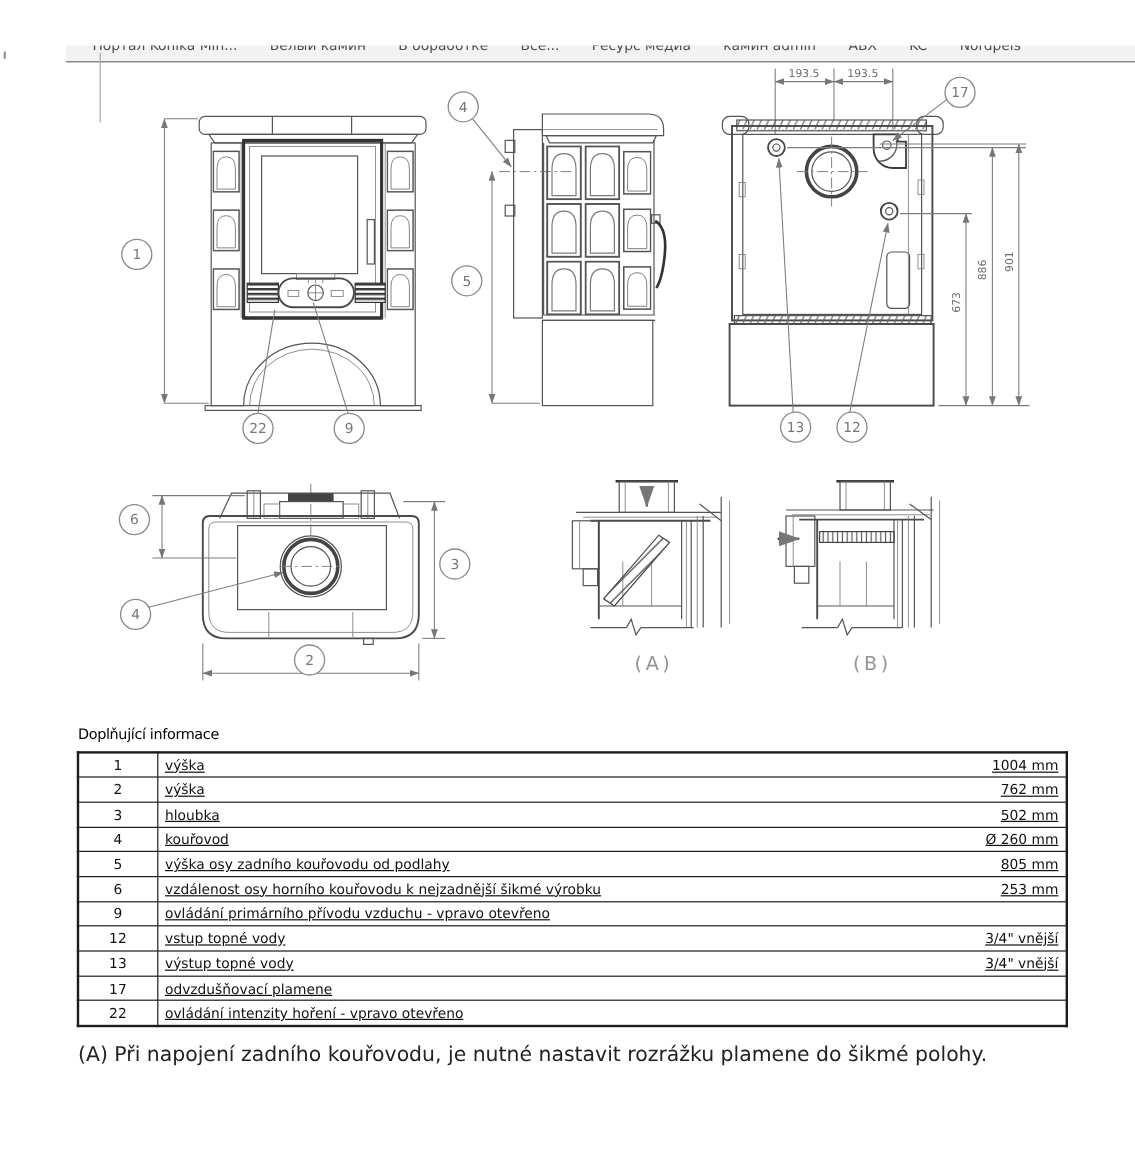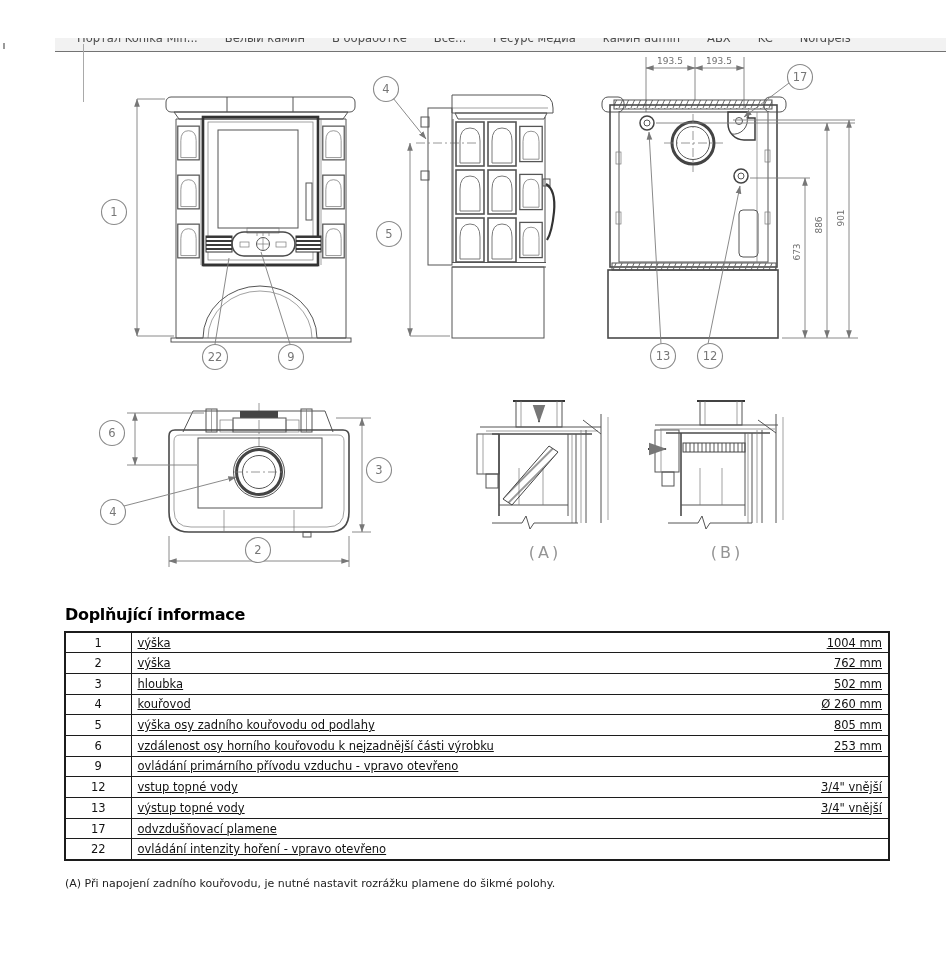--- a/index.html
+++ b/index.html
@@ -23,28 +23,28 @@
   .thin { stroke: #7a7a7a; fill: none; stroke-width: 0.7; }
   .dim  { stroke: #7d7d7d; fill: none; stroke-width: 0.9; }
   .cl   { stroke: #7d7d7d; fill: none; stroke-width: 0.8; stroke-dasharray: 9 3 2 3; }
   .dimtxt { fill: #6e6e6e; font-size: 9px; font-family: "DejaVu Sans", sans-serif; }
   .callout circle { stroke: #8a8a8a; fill: #fff; stroke-width: 1.1; }
   .callout text { fill: #777; font-size: 11.5px; text-anchor: middle; font-family: "DejaVu Sans", sans-serif; }
   .seclbl { fill: #949494; font-size: 16px; letter-spacing: 3px; text-anchor: middle; }
 
   
   .info { position: absolute; left: 64px; top: 605px; width: 826px; color: #111; }
-  .info h2 { font-size: 16px; font-weight: 700; letter-spacing: -0.3px; margin: 0 0 7px 1px; color: #000; }
+  .info h2 { font-size: 12px; font-weight: 400; letter-spacing: -0.3px; margin: 0 0 7px 1px; color: #000; }
   table.spec { width: 100%; border-collapse: collapse; border: 2px solid #1c1c1c; }
   table.spec td { border: 1.5px solid #1c1c1c; font-size: 11.5px; padding: 2px 6px; height: 20.7px; }
   table.spec td.num { width: 66px; text-align: center; }
   .cellflex { display: flex; justify-content: space-between; align-items: center; text-decoration: underline; }
   .cellflex .v { text-align: left; padding-left: 10px; white-space: nowrap; }
   .notes { margin-top: 13px; padding-left: 1px; }
-  .note { font-size: 11px; color: #222; line-height: 20px; }
+  .note { font-size: 17px; color: #222; line-height: 20px; }
 </style>
 </head>
 <body>
 
 <div class="bmbar">
   <div class="bmrow">
       <span class="bm">Портал Konika Min...</span>
       <span class="bm">Белый камин</span>
       <span class="bm">В обработке</span>
       <span class="bm">Все...</span>
@@ -405,21 +405,21 @@
             <div class="cellflex">
               <span class="l">výška osy zadního kouřovodu od podlahy</span>
               <span class="v">805 mm</span>
             </div>
           </td>
         </tr>
         <tr>
           <td class="num">6</td>
           <td>
             <div class="cellflex">
-              <span class="l">vzdálenost osy horního kouřovodu k nejzadnější části výrobku</span>
+              <span class="l">vzdálenost osy horního kouřovodu k nejzadnější šikmé výrobku</span>
               <span class="v">253 mm</span>
             </div>
           </td>
         </tr>
         <tr>
           <td class="num">9</td>
           <td>
             <div class="cellflex">
               <span class="l">ovládání primárního přívodu vzduchu - vpravo otevřeno</span>
               <span class="v"></span>

